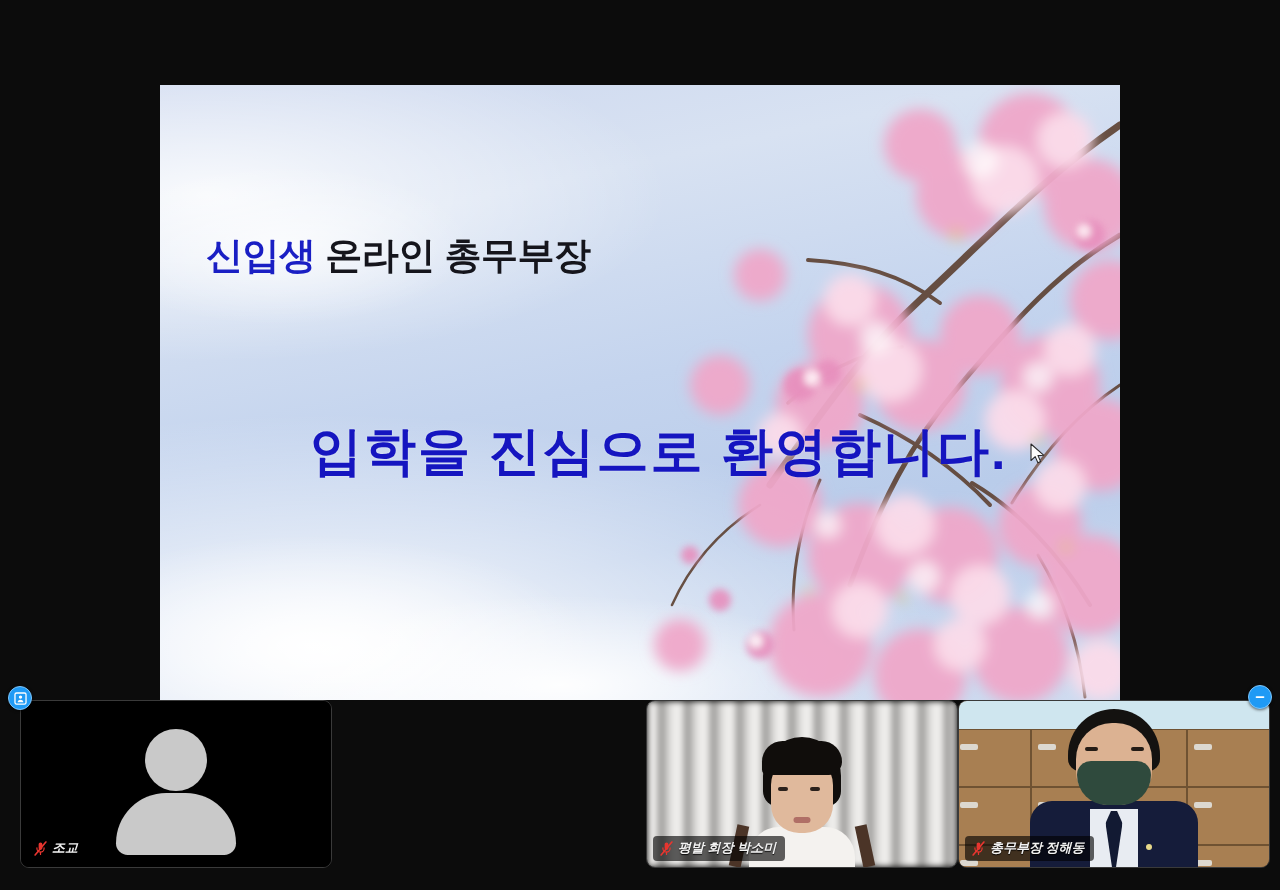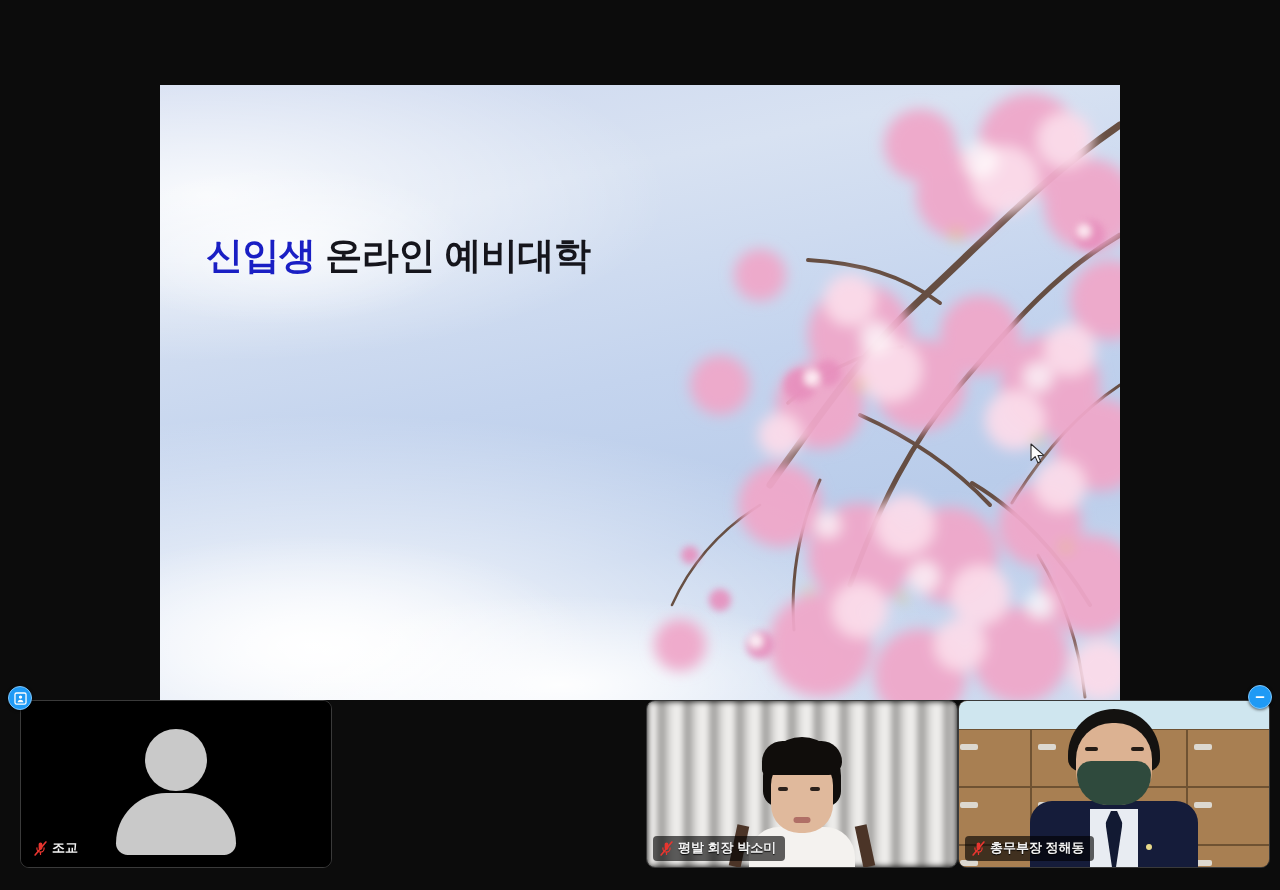--- a/index.html
+++ b/index.html
@@ -127,20 +127,21 @@
   .p4-tie { position:absolute; left:50%; bottom:0; transform:translateX(-50%); width:17px; height:56px; background:#121a33; clip-path:polygon(32% 0,68% 0,100% 22%,62% 100%,38% 100%,0 22%); }
   .p4-pin { position:absolute; left:calc(50% + 32px); bottom:17px; width:6px; height:6px; border-radius:50%; background:#e8d98a; }
 
   
   .nameplate {
     position:absolute; left:6px; bottom:6px;
     display:flex; align-items:center; gap:5px;
     background:rgba(0,0,0,.62);
     padding:3px 9px 4px 7px; border-radius:4px;
     max-width:94%;
+    font-style:italic;
   }
   .nameplate .nm {
     color:#f2f2f2; font-size:13px; font-weight:bold;
     white-space:nowrap; text-shadow:0 1px 1px rgba(0,0,0,.9);
     font-family:"Liberation Sans", sans-serif;
   }
   .mic-muted { width:13px; height:15px; flex:0 0 auto; display:block; }
 
   
   .round-btn {
@@ -264,23 +265,24 @@
             <g fill="#fff0f6">
               <circle cx="652" cy="293" r="8"></circle>
                 <circle cx="924" cy="146" r="7"></circle>
               <circle cx="596" cy="556" r="7"></circle>
             </g>
           </g>
         </svg>
       </div>
 
       <div class="slide-title">
-        <span class="l2"><span class="hl">신입생</span><span class="rest"> 온라인 예비대학</span></span>
-      </div>
-
+        <span class="l2"><span class="hl">신입생</span><span class="rest"> 온라인 총무부장</span></span>
+      </div>
+
+      <div class="slide-headline">입학을 진심으로 환영합니다.</div>
     </div>
 
     <div class="cursor">
       <svg viewBox="0 0 16 22" width="16" height="22">
         <path d="M1 1 L1 17.5 L5.2 13.6 L7.9 19.8 L10.6 18.6 L8 12.6 L13.6 12.2 Z" fill="#fdfdfd" stroke="#2a2a2a" stroke-width="1.1" stroke-linejoin="round"></path>
       </svg>
     </div>
   </div>
 
   <div class="filmstrip">

